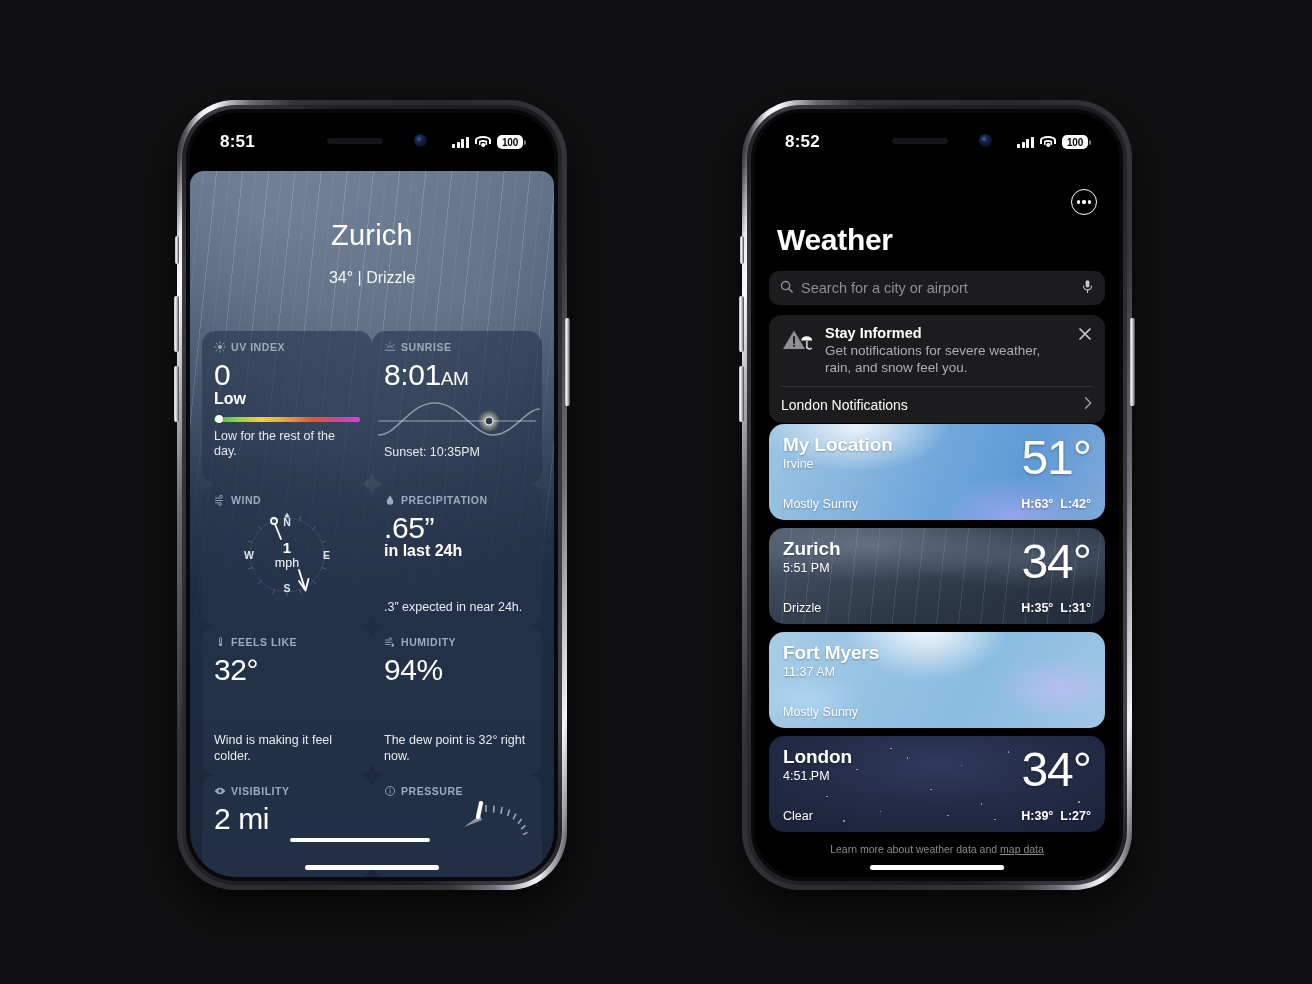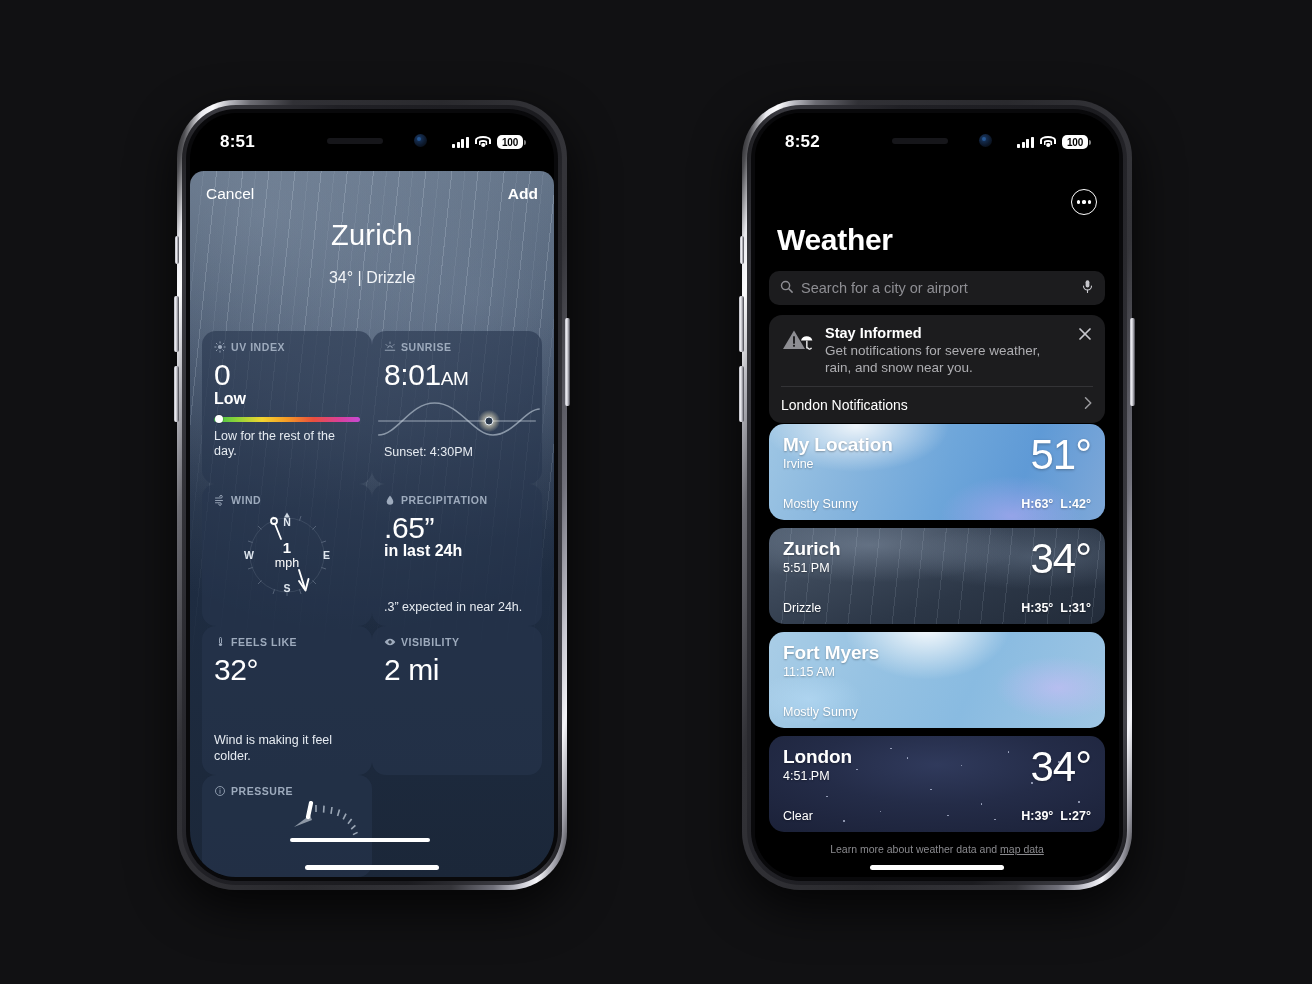--- a/index.html
+++ b/index.html
@@ -174,21 +174,21 @@
   .notice-cta span { font-size:14px; }
 
   .citylist { position:absolute; left:14px; right:14px; top:311px; display:flex; flex-direction:column; gap:8px; }
   .citycard { position:relative; height:96px; border-radius:15px; overflow:hidden; }
   .cc-inner { position:absolute; inset:0; padding:10px 14px 9px; display:flex; justify-content:space-between; }
   .cc-left { display:flex; flex-direction:column; }
   .cc-name { font-size:19px; font-weight:700; letter-spacing:-.1px; text-shadow:0 1px 2px rgba(0,0,0,.30); }
   .cc-sub  { font-size:12.5px; margin-top:1px; text-shadow:0 1px 2px rgba(0,0,0,.30); }
   .cc-cond { font-size:12.5px; margin-top:auto; text-shadow:0 1px 2px rgba(0,0,0,.30); }
   .cc-right { display:flex; flex-direction:column; align-items:flex-end; }
-  .cc-temp { font-size:42px; font-weight:200; line-height:.98; letter-spacing:-1px; text-shadow:0 1px 3px rgba(0,0,0,.30); }
+  .cc-temp { font-size:48px; font-weight:200; line-height:.98; letter-spacing:-1px; text-shadow:0 1px 3px rgba(0,0,0,.30); }
   .cc-hl { font-size:12.5px; font-weight:700; margin-top:auto; text-shadow:0 1px 2px rgba(0,0,0,.30); }
 
   .bg-sunny {
     background:
       radial-gradient(ellipse 46% 80% at 26% 2%, rgba(255,255,255,.85), rgba(255,255,255,0) 60%),
       radial-gradient(ellipse 30% 60% at 72% 96%, rgba(214,176,255,.45), rgba(255,255,255,0) 70%),
       linear-gradient(110deg, #9ec6e4 0%, #88b6de 25%, #6ea6da 52%, #5f9ad6 74%, #7fa8d8 100%);
   }
   .bg-drizzle {
     background:
@@ -258,24 +258,20 @@
           <div class="batt">
             <div class="batt-body">100</div>
             <div class="batt-cap"></div>
           </div>
         </div>
       </div>
 
       <div class="sheet">
         <div class="rainlayer"></div>
 
-        <div class="sheet-bar">
-          <div class="lnk">Cancel</div>
-          <div class="lnk bold">Add</div>
-        </div>
 
         <div class="sheet-hero">
           <div class="hero-city">Zurich</div>
           <div class="hero-sub">34° | Drizzle</div>
         </div>
 
         <div class="metrics">
 
           <div class="card">
             <div class="card-hd">
@@ -323,21 +319,21 @@
               <span>8:01</span><span style="font-size:19px">AM</span>
             </div>
             <div class="sunwrap">
               <svg viewBox="0 0 150 46" preserveAspectRatio="none">
                 <path d="M-6 38 C 14 38, 26 6, 52 6 S 92 38, 112 38 S 146 12, 160 12" fill="none" stroke="#9aa7b6" stroke-width="1.6" opacity=".85"></path>
                 <line x1="-6" y1="24" x2="156" y2="24" stroke="#c9d3de" stroke-width="1" opacity=".7"></line>
               </svg>
               <div style="position:absolute;left:72%;top:24px;transform:translate(-50%,-50%);width:22px;height:22px;border-radius:50%;background:radial-gradient(circle,rgba(255,248,225,.95) 0%,rgba(255,243,200,.35) 45%,rgba(255,240,190,0) 72%)"></div>
               <div style="position:absolute;left:72%;top:24px;transform:translate(-50%,-50%);width:9px;height:9px;border-radius:50%;background:#2c3a4d;border:1.5px solid #e6edf4"></div>
             </div>
-            <div class="foot" style="position:static;margin-top:2px">Sunset: 4:30PM</div>
+            <div class="foot" style="position:static;margin-top:2px">Sunset: 10:35PM</div>
           </div>
 
           <div class="card" style="min-height:130px">
             <div class="card-hd">
               <span class="gi">
                 <svg viewBox="0 0 24 24" width="12" height="12" fill="none" stroke="#9eabbd" stroke-width="1.8" stroke-linecap="round">
                   <path d="M3 8h11a2.6 2.6 0 1 0-2.6-2.6"></path>
                     <path d="M3 13h14"></path>
                     <path d="M3 17.5h9a2.6 2.6 0 1 1-2.6 2.6"></path>
                   </svg>
@@ -408,20 +404,35 @@
                   <path d="M11 14V5a2 2 0 1 1 4 0v9"></path>
                     <circle cx="13" cy="17" r="3.2" fill="#9eabbd" stroke="none"></circle>
                   </svg>
               </span>
               <span>FEELS LIKE</span>
             </div>
             <div class="big">32°</div>
             <div class="foot">Wind is making it feel colder.</div>
           </div>
 
+          <div class="card" style="min-height:136px">
+            <div class="card-hd">
+              <span class="gi">
+                <svg viewBox="0 0 24 24" width="12" height="12" fill="none" stroke="#9eabbd" stroke-width="1.7" stroke-linecap="round">
+                  <path d="M3 8h10a2.4 2.4 0 1 0-2.4-2.4"></path>
+                    <path d="M3 12.5h13"></path>
+                    <path d="M3 17h9"></path>
+                  <path d="M17.5 14.5c0 0 2.6 3 2.6 4.4a2.6 2.6 0 1 1-5.2 0c0-1.4 2.6-4.4 2.6-4.4Z" fill="#9eabbd" stroke="none"></path>
+                  </svg>
+              </span>
+              <span>HUMIDITY</span>
+            </div>
+            <div class="big">94%</div>
+            <div class="foot">The dew point is 32° right now.</div>
+          </div>
 
           <div class="card" style="min-height:90px">
             <div class="card-hd">
               <span class="gi">
                 <svg viewBox="0 0 24 24" width="12" height="12">
                     <path d="M12 5.5C6.8 5.5 2.8 9.4 1.5 12c1.3 2.6 5.3 6.5 10.5 6.5S21.2 14.6 22.5 12C21.2 9.4 17.2 5.5 12 5.5Z" fill="#9eabbd"></path>
                     <circle cx="12" cy="12" r="3" fill="#2a3purple"></circle>
                     <circle cx="12" cy="12" r="2.8" fill="#2b3a4e"></circle>
                   </svg>
               </span>
@@ -543,21 +554,21 @@
                 <circle cx="13" cy="18.8" r="1.1" fill="#1c1c1e"></circle>
                 <g fill="#fff">
                   <path d="M20 13.5 a6 6 0 0 1 11.4 0 Z"></path>
                   <rect x="25.2" y="13.5" width="1.3" height="8" rx=".6"></rect>
                   <path d="M26.5 20.4 a2.1 2.1 0 0 0 4 .4" fill="none" stroke="#fff" stroke-width="1.3"></path>
                 </g>
               </svg>
             </div>
             <div class="notice-txt">
               <div class="notice-title">Stay Informed</div>
-              <div class="notice-body">Get notifications for severe weather, rain, and snow near you.</div>
+              <div class="notice-body">Get notifications for severe weather, rain, and snow feel you.</div>
             </div>
             <div class="notice-x">
               <svg viewBox="0 0 16 16" width="16" height="16" stroke="#c7c7cc" stroke-width="1.7" stroke-linecap="round">
                 <line x1="3" y1="3" x2="13" y2="13"></line>
                   <line x1="13" y1="3" x2="3" y2="13"></line>
                 </svg>
             </div>
           </div>
           <div class="notice-div"></div>
           <div class="notice-cta">
@@ -603,21 +614,21 @@
                   <span>L:31°</span>
                 </div>
               </div>
             </div>
           </div>
 
           <div class="citycard bg-bright">
             <div class="cc-inner">
               <div class="cc-left">
                 <div class="cc-name">Fort Myers</div>
-                <div class="cc-sub">11:15 AM</div>
+                <div class="cc-sub">11:37 AM</div>
                 <div class="cc-cond">Mostly Sunny</div>
               </div>
             </div>
           </div>
 
           <div class="citycard bg-night">
             <div class="stars">
               <i style="left:8%;top:18%"></i>
                 <i style="left:17%;top:62%"></i>
                 <i style="left:26%;top:34%"></i>

